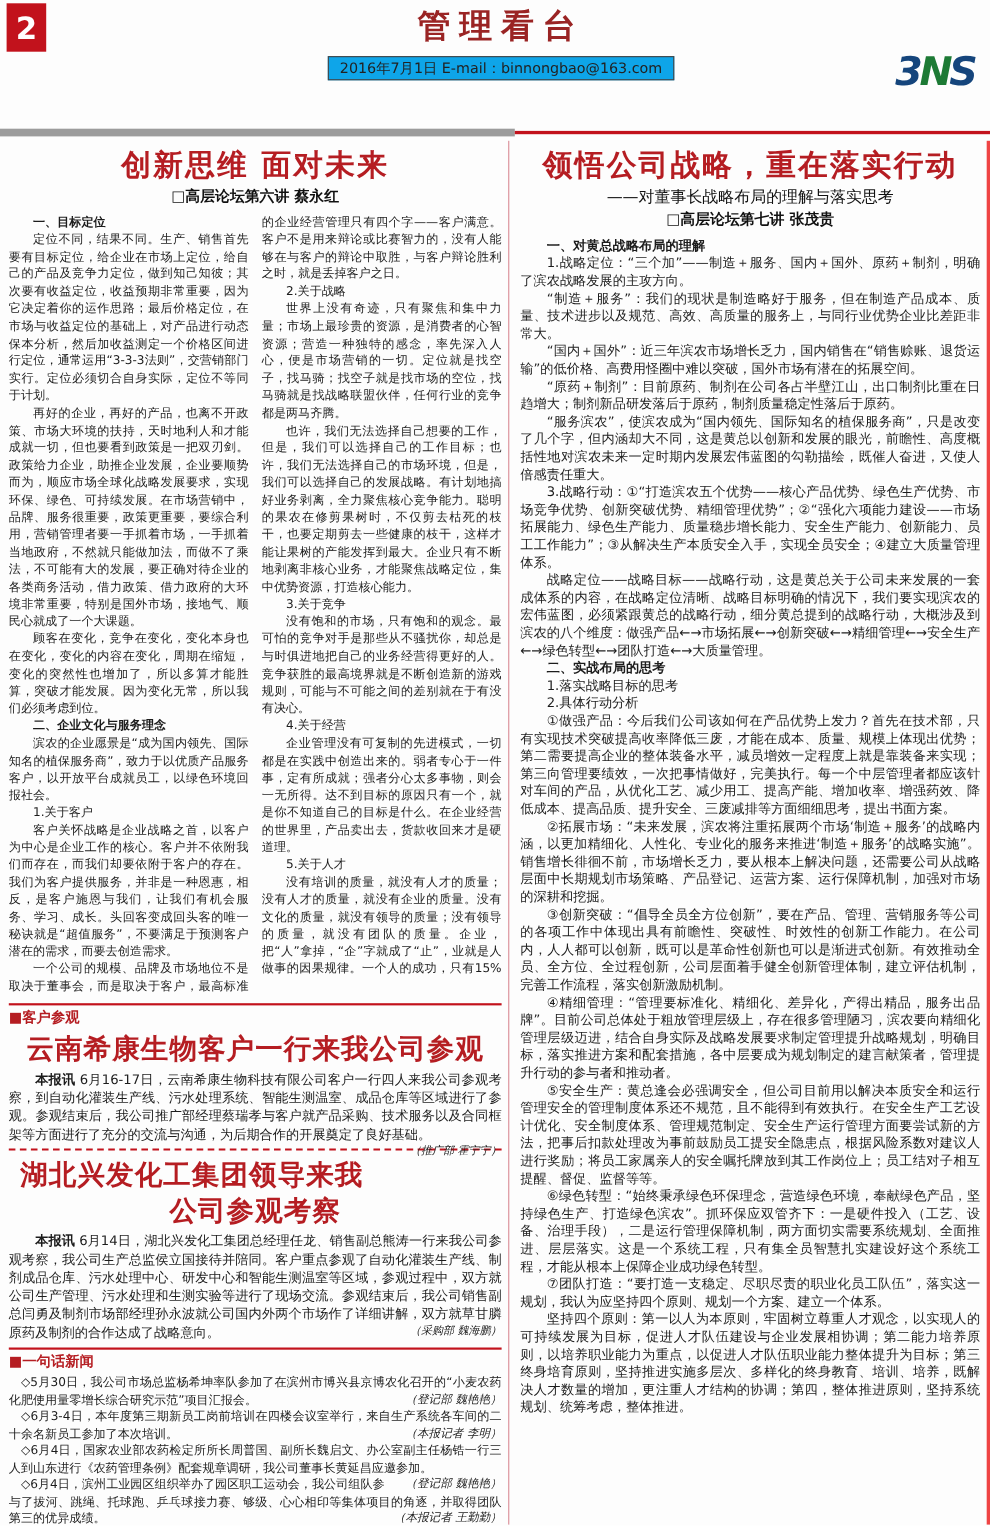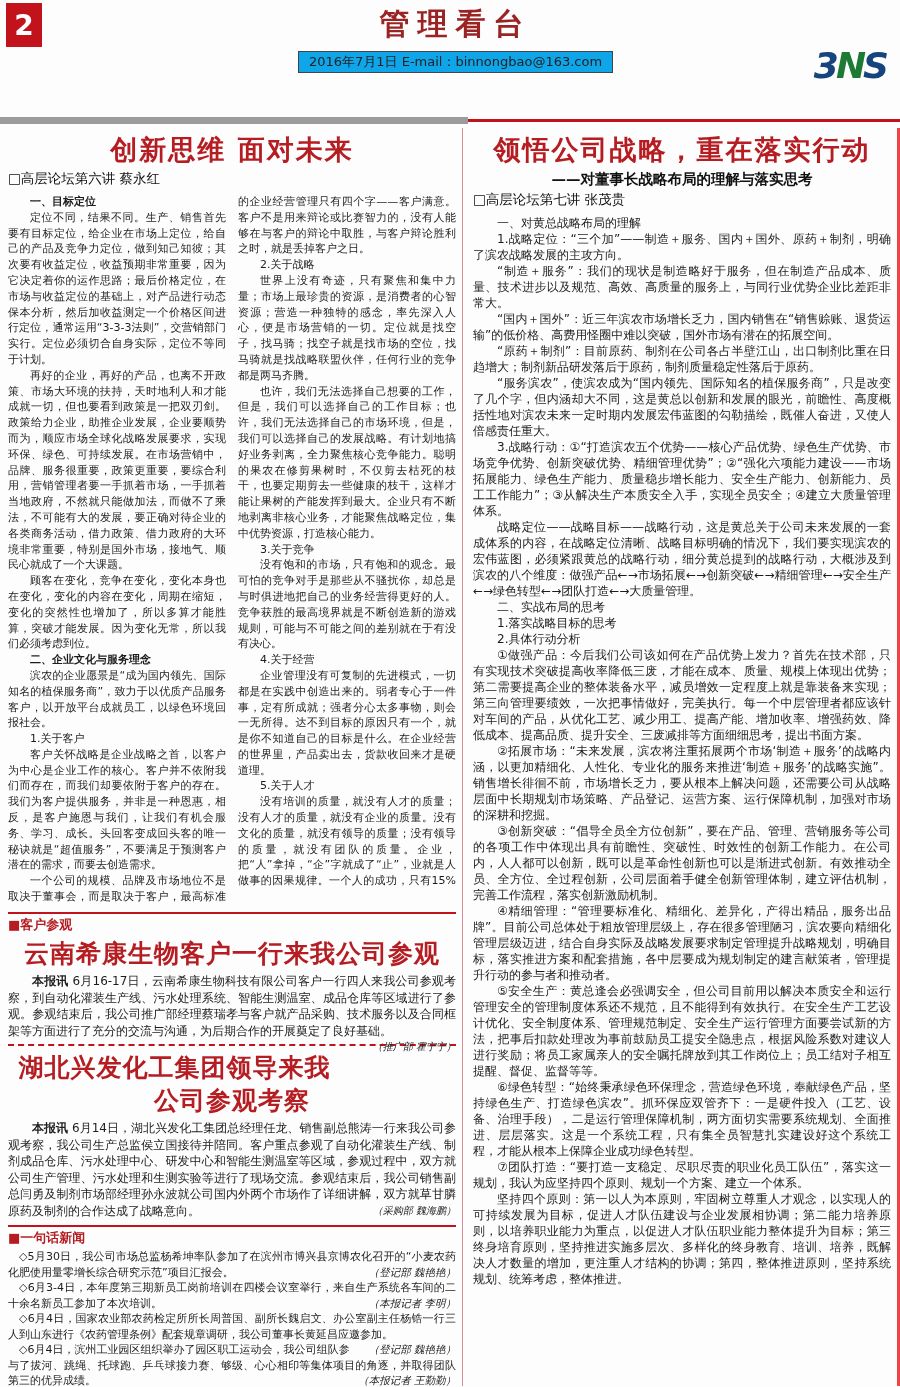--- a/index.html
+++ b/index.html
@@ -16,22 +16,22 @@
     color:#15457c;letter-spacing:-3px;line-height:1;}
   .logo .swoosh{color:#1d7a35;}
   .rule{position:relative;height:10px;margin-top:4px;}
   .rule .gray{position:absolute;left:0;top:1px;width:52%;height:7px;background:#9c9c9c;}
   .rule .red{position:absolute;right:0;top:3px;width:48%;height:3px;background:#c2121c;}
   
   main{display:flex;margin-top:2px;height:1258px;border-right:3px solid #ef4444;}
   .col-left{width:462px;padding:2px 6px 0 8px;box-sizing:border-box;}
   .col-right{flex:1;padding:2px 6px 0 10px;box-sizing:border-box;border-left:1px solid #d98a95;}
   h1.art-title{margin:2px 0 2px;text-align:center;color:#b51d22;font-size:27px;font-weight:bold;letter-spacing:2px;}
-  .subtitle{text-align:center;font-weight:bold;font-size:14.5px;margin:2px 0;color:#111;}
-  .byline{text-align:left;font-weight:normal;font-size:13.5px;margin:2px 0 6px;color:#111;}
+  .subtitle{text-align:center;font-weight:normal;font-size:14.5px;margin:2px 0;color:#111;}
+  .byline{text-align:center;font-weight:bold;font-size:13.5px;margin:2px 0 6px;color:#111;}
   
   .twocol{height:712px;column-count:2;column-gap:12px;column-fill:auto;overflow:hidden;
     font-size:11px;line-height:15.8px;text-align:justify;}
   .twocol p{margin:0;text-indent:2em;}
   .twocol p.h{font-weight:bold;}
   
   .sec-rule{border:none;border-top:2px solid #c2121c;margin:6px 0 2px;}
   .sec-label{color:#b51d22;font-weight:bold;font-size:13px;margin:1px 0 2px;}
   
   .visit h2{margin:3px 0 3px;text-align:center;color:#b51d22;font-size:25px;font-weight:bold;letter-spacing:1px;}
@@ -39,21 +39,21 @@
   .visit .lead{font-weight:bold;}
   .visit + .visit{border-top:2px dashed #c2121c;margin-top:5px;padding-top:2px;}
   .sig{float:right;font-style:italic;font-family:"DejaVu Serif","Liberation Serif",serif;
     font-size:10px;color:#222;margin-left:8px;}
   
   .news-item{margin:0;font-size:11px;line-height:15.5px;text-align:justify;text-indent:1em;}
   .news-item .sig{font-size:10.5px;}
   
   .rbody{font-size:12px;line-height:16px;text-align:justify;overflow:hidden;height:1150px;}
   .rbody p{margin:0;text-indent:2em;}
-  .rbody p.h{font-weight:normal;}
+  .rbody p.h{font-weight:bold;}
 </style>
 </head>
 <body>
 
 <div class="page">
 
   <header>
     <div class="pagenum">2</div>
     <div class="masthead">
       <div class="mast-title">管理看台</div>

